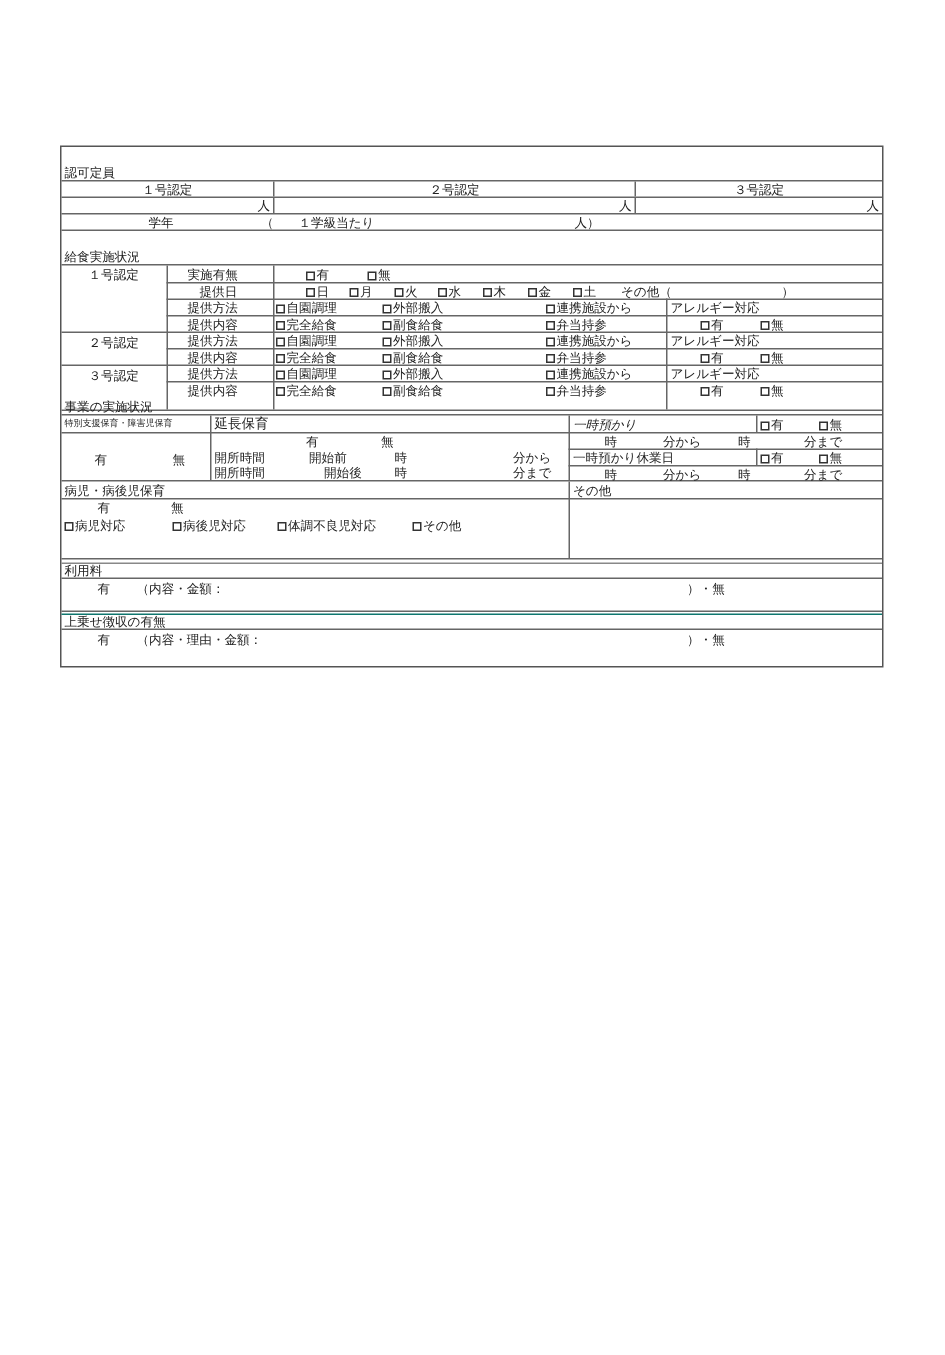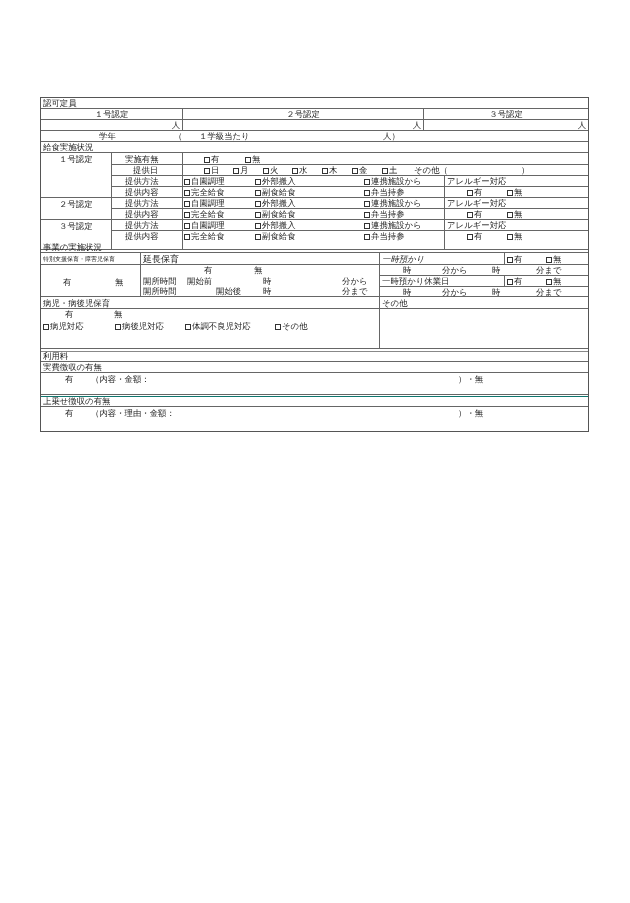--- a/index.html
+++ b/index.html
@@ -1,20 +1,20 @@
 <!DOCTYPE html>
 <html><head>
 <meta charset="utf-8">
 <style>
   html, body { margin:0; padding:0; background:#ffffff; }
   body { width:630px; height:903px; position:relative; font-family:"DejaVu Serif","Liberation Serif",serif; color:#222; }
   .page { position:absolute; left:40px; top:97px; width:549px; }
   .form { position:relative; width:549px; border:1px solid #555; box-sizing:border-box; font-size:8.4px; line-height:1; }
   .row { position:relative; border-bottom:1px solid #666; box-sizing:border-box; }
-  .sec { height:11px; padding-left:2px; display:flex; align-items:center; }
+  .sec { height:11px; padding-left:2px; display:flex; align-items:center;margin-top:12px; }
   .cells { display:flex; }
   .cell { box-sizing:border-box; border-right:1px solid #666; display:flex; align-items:center; overflow:hidden; white-space:nowrap; }
   .cell:last-child { border-right:none; }
   .c { justify-content:center; }
   .r { justify-content:flex-end; padding-right:2px; }
   .abs { position:absolute; white-space:nowrap; }
   .box::before { content:""; display:inline-block; width:6px; height:6px; border:1px solid #333; margin-right:1px; vertical-align:-1px; box-sizing:border-box; }
   .small { font-size:6px; }
   .vline { position:absolute; top:0; bottom:0; border-left:1px solid #666; }
   .hline { position:absolute; left:0; right:0; border-top:1px solid #666; }
@@ -144,21 +144,21 @@
     <div class="hline" style="top:33px; left:338px;"></div>
 
     <span class="abs small" style="left:2px;top:3px;">特別支援保育・障害児保育</span>
     <span class="abs" style="left:22px;top:25px;">有</span>
     <span class="abs" style="left:74px;top:25px;">無</span>
 
     <span class="abs" style="left:102px;top:2px;font-size:9px;">延長保育</span>
     <span class="abs" style="left:163px;top:13px;">有</span>
     <span class="abs" style="left:213px;top:13px;">無</span>
     <span class="abs" style="left:102px;top:24px;">開所時間</span>
-    <span class="abs" style="left:146px;top:24px;">開始前</span>
+    <span class="abs" style="left:165px;top:24px;">開始前</span>
     <span class="abs" style="left:222px;top:24px;">時</span>
     <span class="abs" style="left:301px;top:24px;">分から</span>
     <span class="abs" style="left:102px;top:34px;">開所時間</span>
     <span class="abs" style="left:163px;top:34px;margin-left:12px;">開始後</span>
     <span class="abs" style="left:222px;top:34px;">時</span>
     <span class="abs" style="left:301px;top:34px;">分まで</span>
 
     <span class="abs" style="left:341px;top:2px;font-style:italic;">一時預かり</span>
     <span class="abs box" style="left:466px;top:2px;">有</span>
     <span class="abs box" style="left:505px;top:2px;">無</span>
@@ -186,23 +186,20 @@
     <span class="abs box" style="left:74px;top:25px;">病後児対応</span>
     <span class="abs box" style="left:144px;top:25px;">体調不良児対応</span>
     <span class="abs box" style="left:234px;top:25px;">その他</span>
     <span class="abs" style="left:341px;top:2px;">その他</span>
     <div class="abs" style="left:339px;top:12px;width:209px;height:39px;"></div>
   </div>
 
   <div class="row sec" style="margin-top:2px;border-top:1px solid #888;">
         <span>利用料</span>
       </div>
-  <div class="row sec">
-        <span>実費徴収の有無</span>
-      </div>
   <div class="row" style="height:22px;">
     <span class="abs" style="left:24px;top:2px;">有</span>
     <span class="abs" style="left:50px;top:2px;">（内容・金額：</span>
     <span class="abs" style="left:417px;top:2px;">）・無</span>
   </div>
   <div class="row sec" style="border-top:1px solid #0f766e;margin-top:1px;">
         <span>上乗せ徴収の有無</span>
       </div>
   <div class="row" style="height:24px;border-bottom:none;">
     <span class="abs" style="left:24px;top:2px;">有</span>

